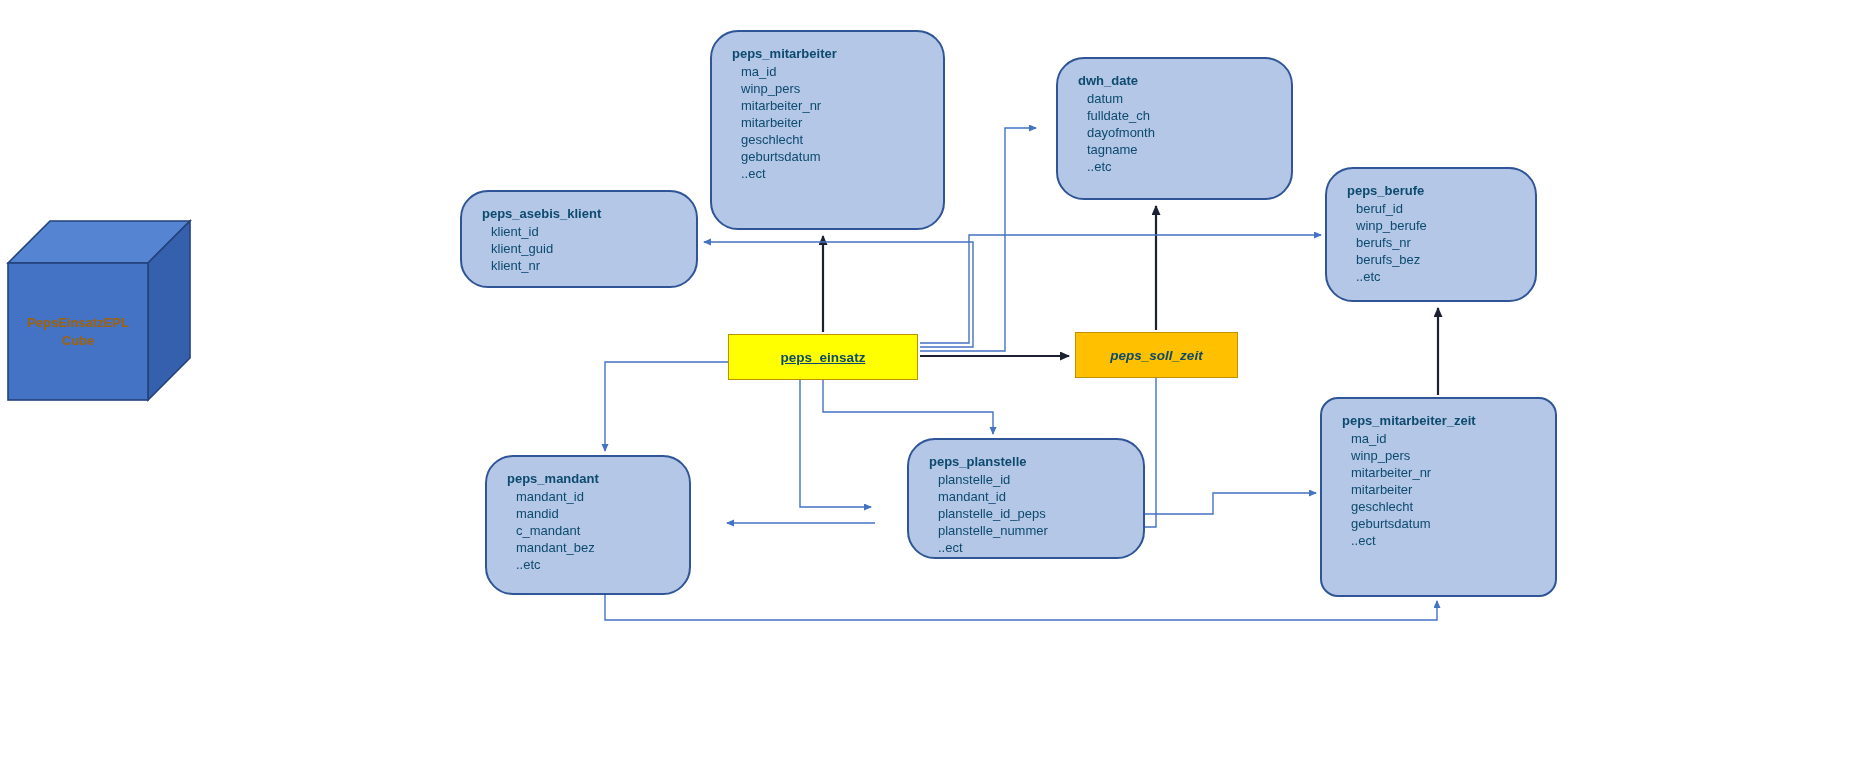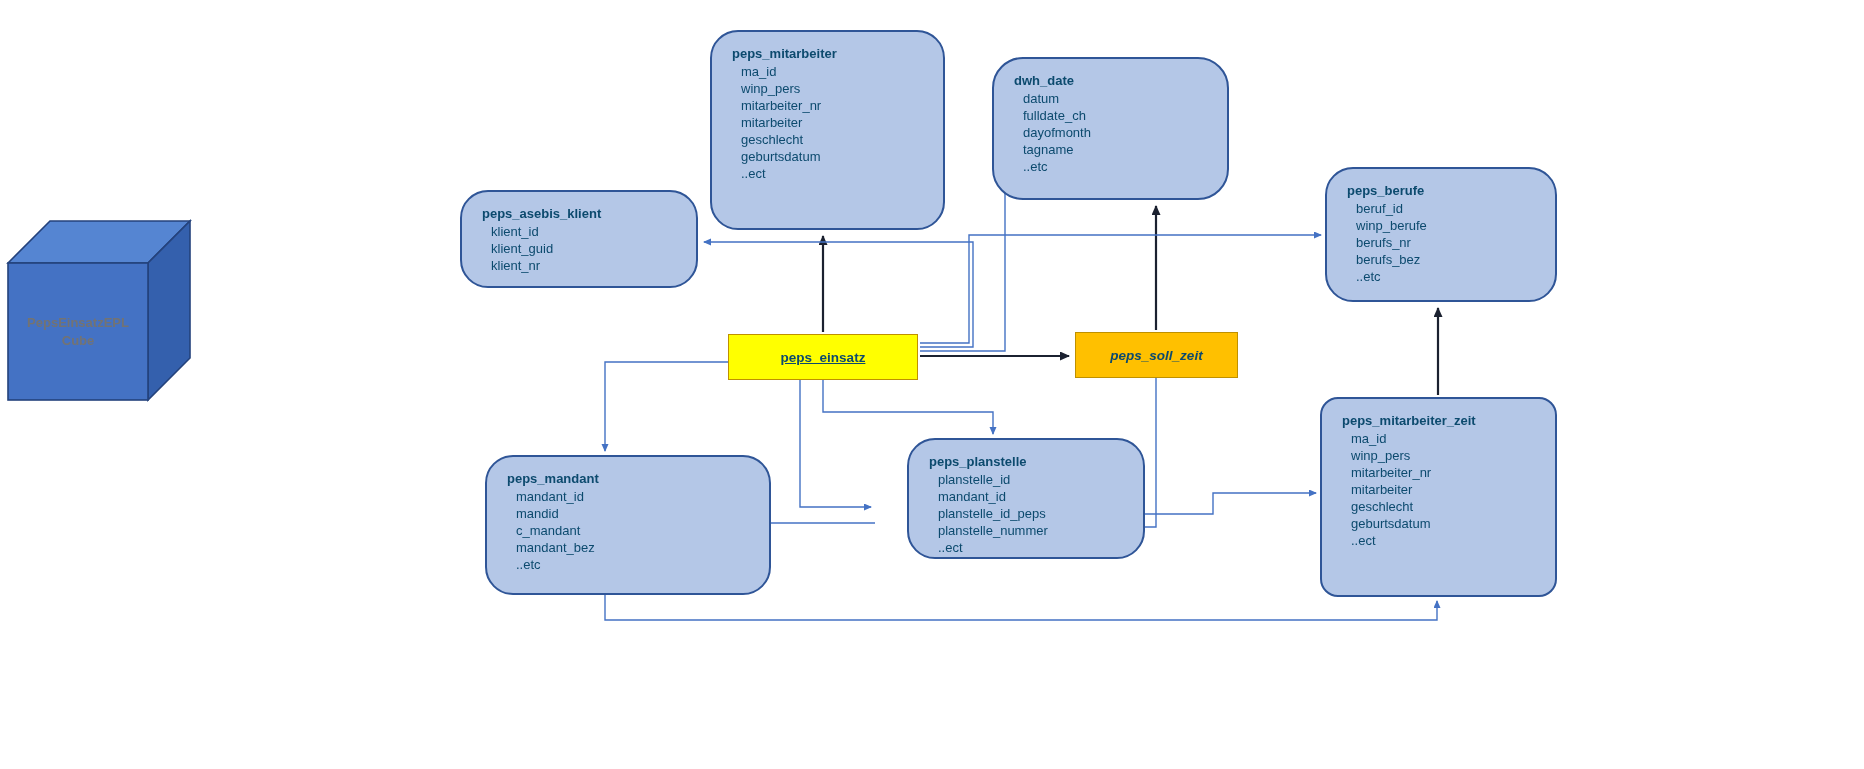--- a/index.html
+++ b/index.html
@@ -36,21 +36,21 @@
     font-weight:bold;
     font-size:13.5px;
   }
   .fact-yellow{background:#ffff00;border:1.6px solid #bf9000;}
   .fact-yellow .title{text-decoration:underline;margin:0;}
   .fact-orange{background:#ffc000;border:1.6px solid #bf9000;}
   .fact-orange .title{font-style:italic;margin:0;}
   #cube-label{
     position:absolute;left:8px;top:263px;width:140px;height:137px;
     display:flex;flex-direction:column;align-items:center;justify-content:center;
-    color:#737373;font-weight:bold;font-size:13px;line-height:18px;
+    color:#a16207;font-weight:bold;font-size:13px;line-height:18px;
     pointer-events:none;
   }
 </style>
 </head>
 <body>
 
 <div id="diagram">
 
   <svg id="connector-layer" width="1864" height="769" viewBox="0 0 1864 769" xmlns="http://www.w3.org/2000/svg">
     <defs>
@@ -92,43 +92,43 @@
       <div class="entity dim" style="left: 710px; top: 30px; width: 235px; height: 200px;">
         <div class="title">peps_mitarbeiter</div>
         <div class="field">ma_id</div>
         <div class="field">winp_pers</div>
         <div class="field">mitarbeiter_nr</div>
         <div class="field">mitarbeiter</div>
         <div class="field">geschlecht</div>
         <div class="field">geburtsdatum</div>
         <div class="field">..ect</div>
       </div>
-      <div class="entity dim" style="left: 992px; top: 57px; width: 237px; height: 143px; border-radius: 31px;">
+      <div class="entity dim" style="left: 1056px; top: 57px; width: 237px; height: 143px;">
         <div class="title">dwh_date</div>
         <div class="field">datum</div>
         <div class="field">fulldate_ch</div>
         <div class="field">dayofmonth</div>
         <div class="field">tagname</div>
         <div class="field">..etc</div>
       </div>
-      <div class="entity dim" style="left: 1325px; top: 167px; width: 232px; height: 135px;">
+      <div class="entity dim" style="left: 1325px; top: 167px; width: 212px; height: 135px;">
         <div class="title">peps_berufe</div>
         <div class="field">beruf_id</div>
         <div class="field">winp_berufe</div>
         <div class="field">berufs_nr</div>
         <div class="field">berufs_bez</div>
         <div class="field">..etc</div>
       </div>
       <div class="entity dim" style="left: 460px; top: 190px; width: 238px; height: 98px;">
         <div class="title">peps_asebis_klient</div>
         <div class="field">klient_id</div>
         <div class="field">klient_guid</div>
         <div class="field">klient_nr</div>
       </div>
-      <div class="entity dim" style="left: 485px; top: 455px; width: 286px; height: 140px;">
+      <div class="entity dim" style="left: 485px; top: 455px; width: 206px; height: 140px;">
         <div class="title">peps_mandant</div>
         <div class="field">mandant_id</div>
         <div class="field">mandid</div>
         <div class="field">c_mandant</div>
         <div class="field">mandant_bez</div>
         <div class="field">..etc</div>
       </div>
       <div class="entity dim" style="left: 907px; top: 438px; width: 238px; height: 121px;">
         <div class="title">peps_planstelle</div>
         <div class="field">planstelle_id</div>

